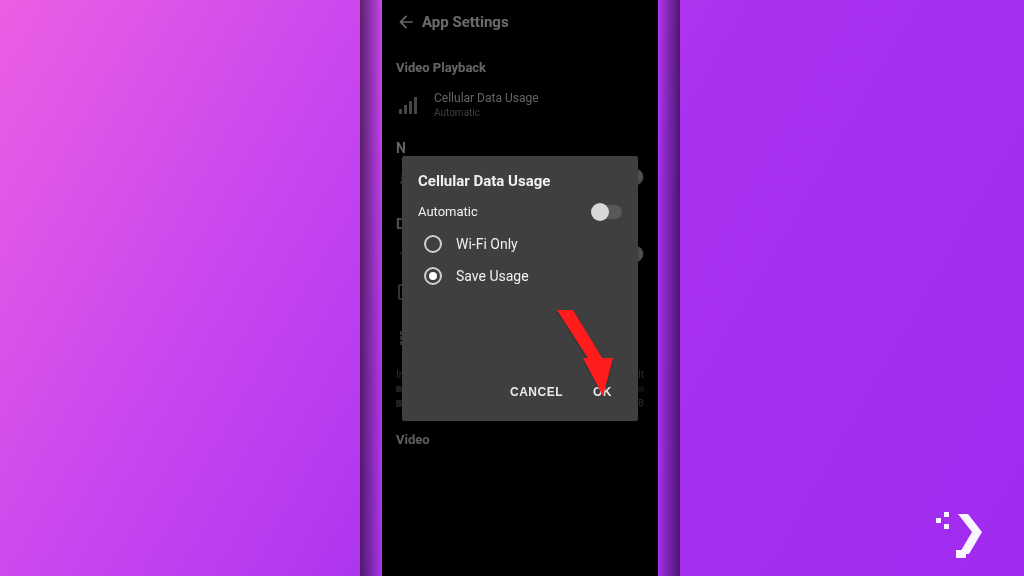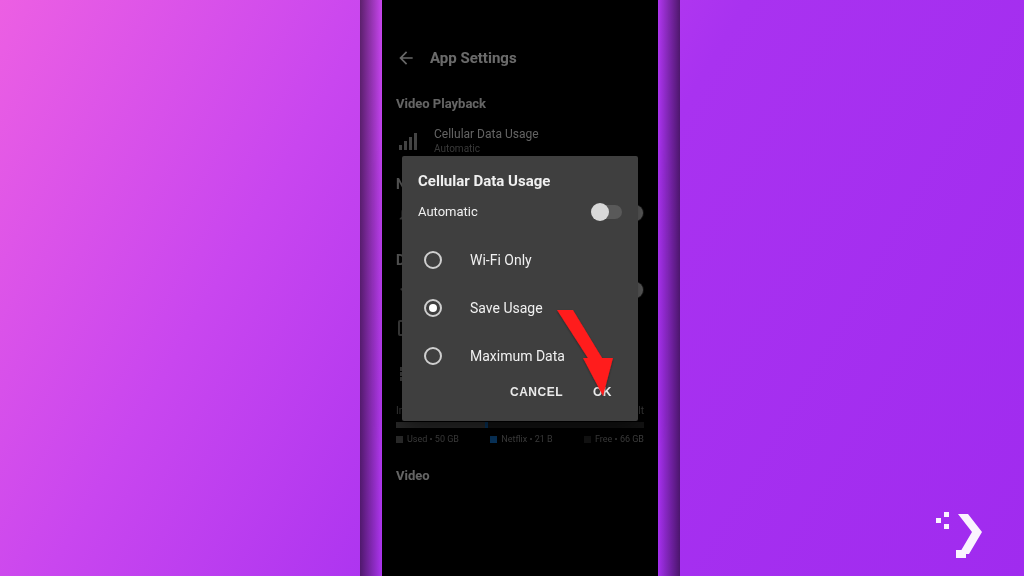--- a/index.html
+++ b/index.html
@@ -23,23 +23,22 @@
   }
   .dim {
     position: absolute; inset: 0;
     background: rgba(0,0,0,0.55);
     pointer-events: none;
     z-index: 5;
   }
   .screen { position: relative; width: 100%; height: 100%; color: #e5e5e5; }
 
   .header {
-    display: flex; align-items: center; gap: 14px;
+    display: flex; align-items: center; gap: 6px;
     padding: 12px 14px 10px 14px;
-    margin-top: 36px;
   }
   .back-arrow { width: 20px; height: 20px; color: #e5e5e5; }
   .header-title { font-size: 15px; font-weight: 700; color: #ececec; }
 
   .section-header { font-size: 13px; font-weight: 700; color: #e0e0e0; padding: 18px 22px 6px 14px; }
   .section-row { display: flex; align-items: center; gap: 14px; padding: 10px 14px; }
   .row-icon { width: 24px; height: 24px; color: #9a9a9a; flex-shrink: 0; }
   .row-text .row-title { font-size: 12px; color: #dcdcdc; }
   .row-text .row-sub { font-size: 10px; color: #8a8a8a; margin-top: 2px; }
 
@@ -79,21 +78,21 @@
     box-shadow: 0 6px 24px rgba(0,0,0,0.6);
     padding: 16px 16px 6px 16px;
     display:flex; flex-direction:column;
   }
   .dialog-title { font-size: 15px; font-weight: 700; margin-bottom: 14px; }
   .auto-row { display:flex; justify-content:space-between; align-items:center; font-size: 13px; margin-bottom: 16px; }
   .d-toggle { width: 30px; height: 14px; border-radius: 7px; background: #595959; position: relative; }
   .d-toggle .knob { position:absolute; left:-1px; top:-2px; width:18px; height:18px; border-radius:50%; background:#d8d8d8; }
 
   .radio-list { display:flex; flex-direction:column; gap: 14px; padding-left: 6px; margin-bottom: 10px; }
-  .radio-item { display:flex; align-items:center; gap: 28px; font-size: 14px; margin-top: 16px; }
+  .radio-item { display:flex; align-items:center; gap: 14px; font-size: 14px; }
   .radio { width: 18px; height: 18px; border: 2px solid #cfcfcf; border-radius: 50%; position: relative; }
   .radio.checked::after { content:""; position:absolute; inset:3px; border-radius:50%; background:#ffffff; }
 
   .dialog-actions { margin-top:auto; display:flex; justify-content:flex-end; gap: 10px; padding-bottom:8px;align-items:center; }
   .dialog-actions button { background:none; border:none; color:#eaeaea; font-size: 12px; font-weight:700; letter-spacing:0.5px; padding: 8px 10px; cursor:pointer; }
   .ok-highlight { border: 3px solid #ff0b0b; border-radius: 2px; }
 
   
   .arrow {
     position:absolute; z-index:25; left: 555px; top: 308px;
@@ -214,24 +213,20 @@
     </div>
     <div class="radio-list">
       <div class="radio-item">
         <span class="radio"></span>
         <span>Wi-Fi Only</span>
       </div>
       <div class="radio-item">
         <span class="radio checked"></span>
         <span>Save Usage</span>
       </div>
-      <div class="radio-item">
-        <span class="radio"></span>
-        <span>Maximum Data</span>
-      </div>
     </div>
     <div class="dialog-actions">
       <button>CANCEL</button>
       <button class="ok-highlight">OK</button>
     </div>
   </div>
 
   <svg class="arrow" viewBox="0 0 60 90">
     <defs>
       <filter id="ds" x="-20%" y="-20%" width="140%" height="140%">

